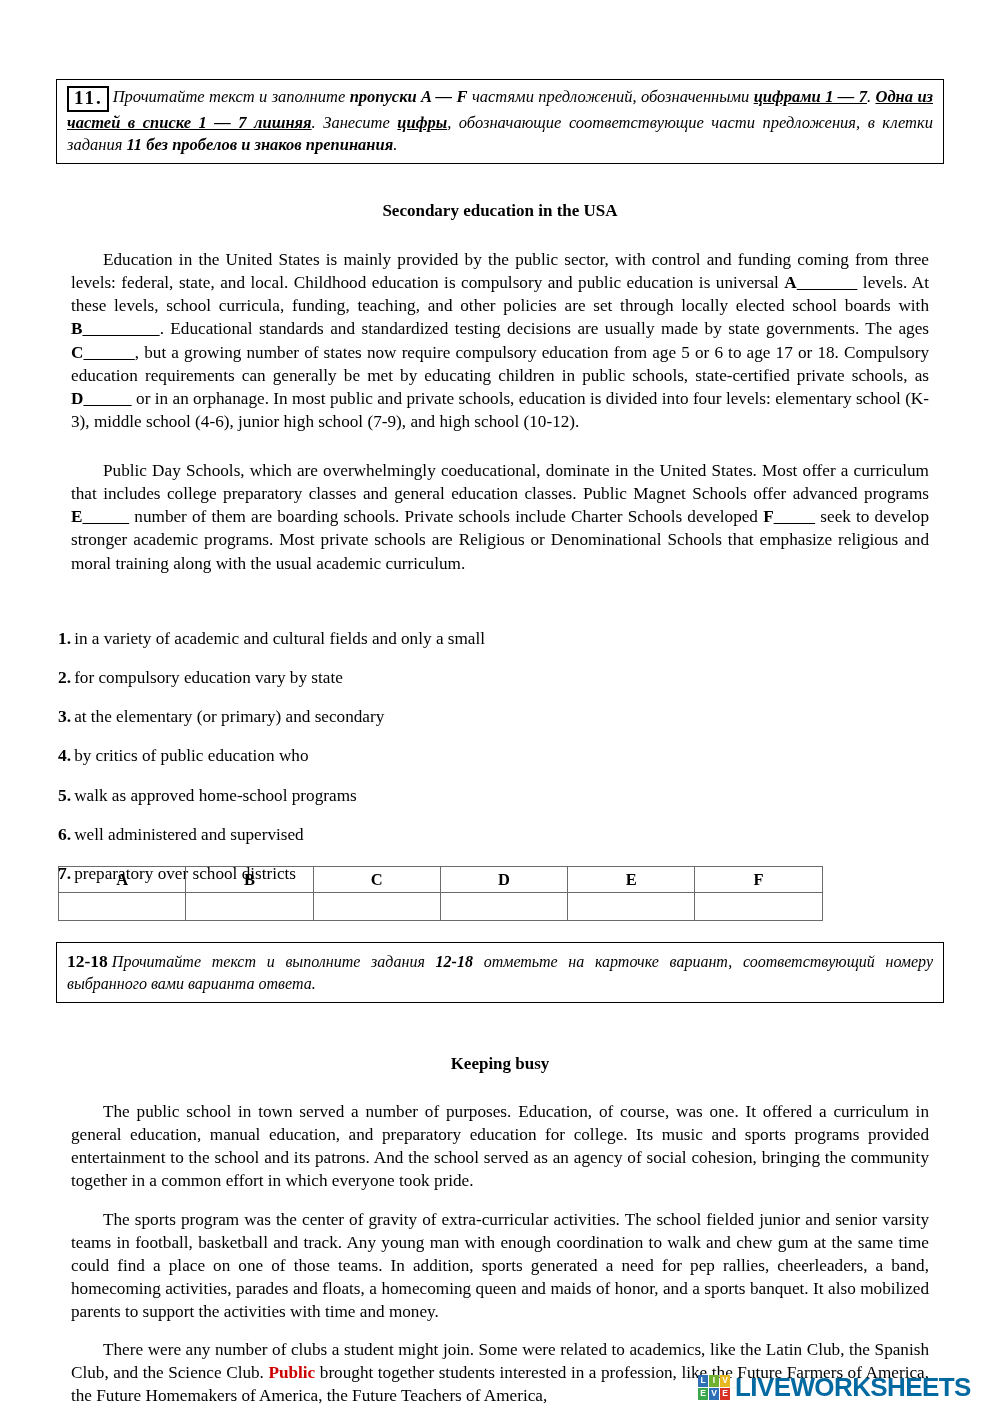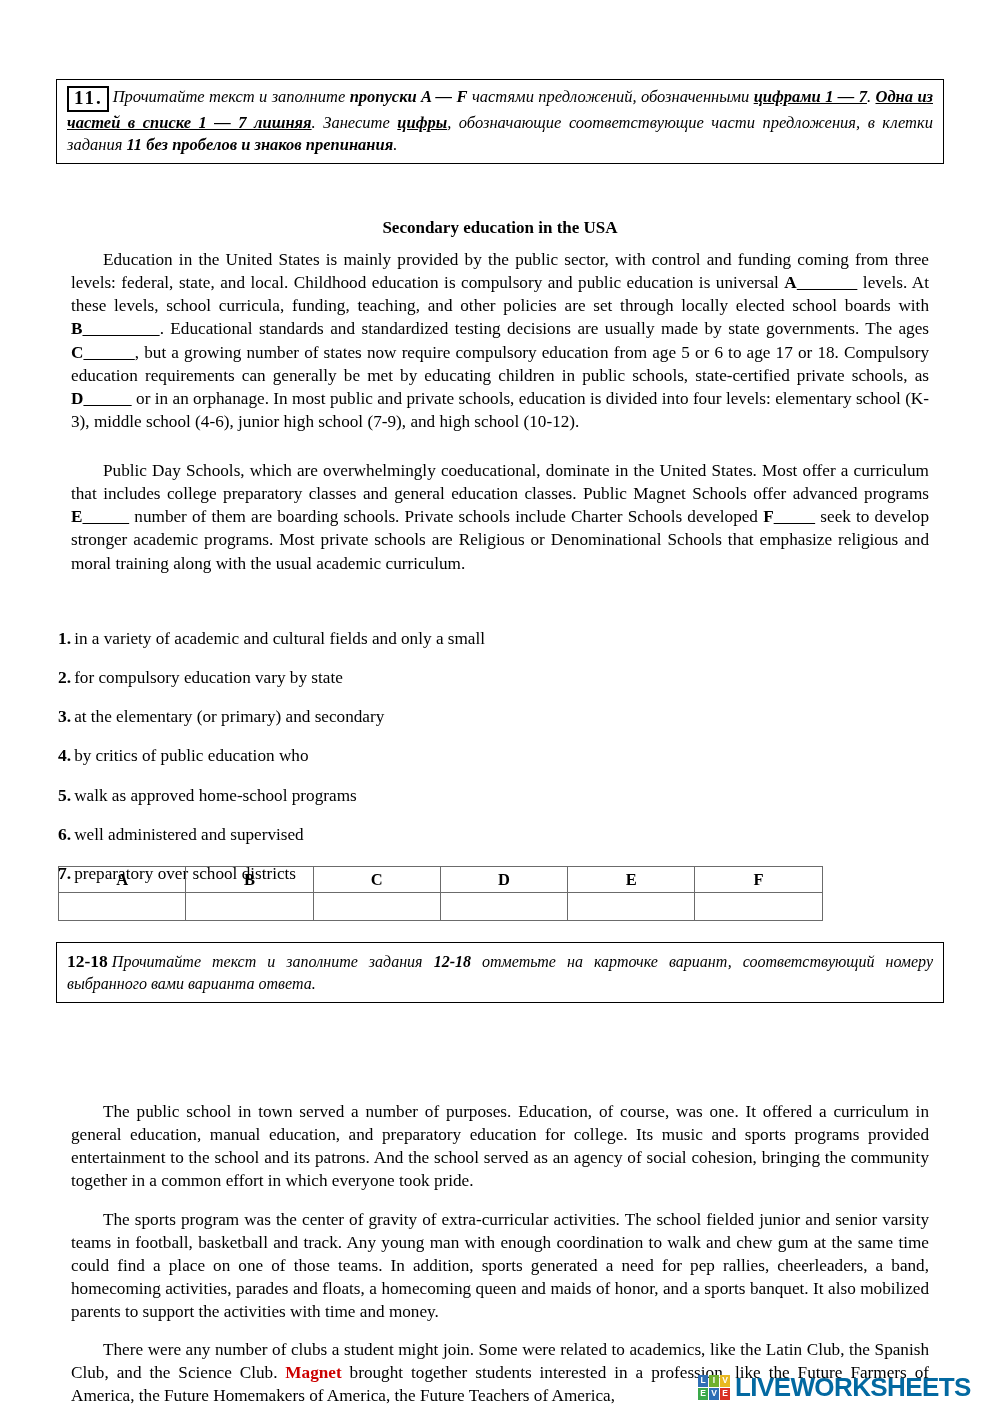--- a/index.html
+++ b/index.html
@@ -61,21 +61,21 @@
 
   
   .section-title {
     position: absolute;
     left: 56px;
     width: 888px;
     text-align: center;
     font-weight: bold;
     font-size: 17px;
   }
-  #title-secondary { top: 218px; }
+  #title-secondary { top: 201px; }
   #title-keeping   { top: 1054px; }
 
   
   .prose {
     position: absolute;
     left: 56px;
     width: 888px;
     font-size: 17.2px;
     line-height: 1.345;
     text-align: justify;
@@ -224,28 +224,29 @@
       <td></td>
       <td></td>
       <td></td>
       <td></td>
       <td></td>
     </tr>
   </tbody>
     </table>
 
   <div class="task-box" id="task-12-box">
-    <span class="task-num-plain">12-18</span><span>Прочитайте текст и заполните задания </span><span class="b">12-18</span><span> отметьте на карточке вариант, соответствующий номеру выбранного вами варианта ответа.</span>
-  </div>
-
+    <span class="task-num-plain">12-18</span><span>Прочитайте текст и выполните задания </span><span class="b">12-18</span><span> отметьте на карточке вариант, соответствующий номеру выбранного вами варианта ответа.</span>
+  </div>
+
+  <div class="section-title" id="title-keeping">Keeping busy</div>
 
   <div class="prose" id="prose-keeping">
     <p>The public school in town served a number of purposes. Education, of course, was one. It offered a curriculum in general education, manual education, and preparatory education for college. Its music and sports programs provided entertainment to the school and its patrons. And the school served as an agency of social cohesion, bringing the community together in a common effort in which everyone took pride.</p>
     <p>The sports program was the center of gravity of extra-curricular activities. The school fielded junior and senior varsity teams in football, basketball and track. Any young man with enough coordination to walk and chew gum at the same time could find a place on one of those teams. In addition, sports generated a need for pep rallies, cheerleaders, a band, homecoming activities, parades and floats, a homecoming queen and maids of honor, and a sports banquet. It also mobilized parents to support the activities with time and money.</p>
-    <p><span>There were any number of clubs a student might join. Some were related to academics, like the Latin Club, the Spanish Club, and the Science Club. </span><span class="highlight-red">Magnet</span><span> brought together students interested in a profession, like the Future Farmers of America, the Future Homemakers of America, the Future Teachers of America,</span></p>
+    <p><span>There were any number of clubs a student might join. Some were related to academics, like the Latin Club, the Spanish Club, and the Science Club. </span><span class="highlight-red">Public</span><span> brought together students interested in a profession, like the Future Farmers of America, the Future Homemakers of America, the Future Teachers of America,</span></p>
   </div>
 
   <div id="footer-logo">
     <div class="logo-tiles">
       <div class="logo-tile" style="background: rgb(47, 111, 181);">L</div>
       <div class="logo-tile" style="background: rgb(111, 176, 47);">I</div>
       <div class="logo-tile" style="background: rgb(232, 184, 32);">V</div>
       <div class="logo-tile" style="background: rgb(58, 168, 74);">E</div>
       <div class="logo-tile" style="background: rgb(47, 111, 181);">V</div>
       <div class="logo-tile" style="background: rgb(217, 48, 37);">E</div>

